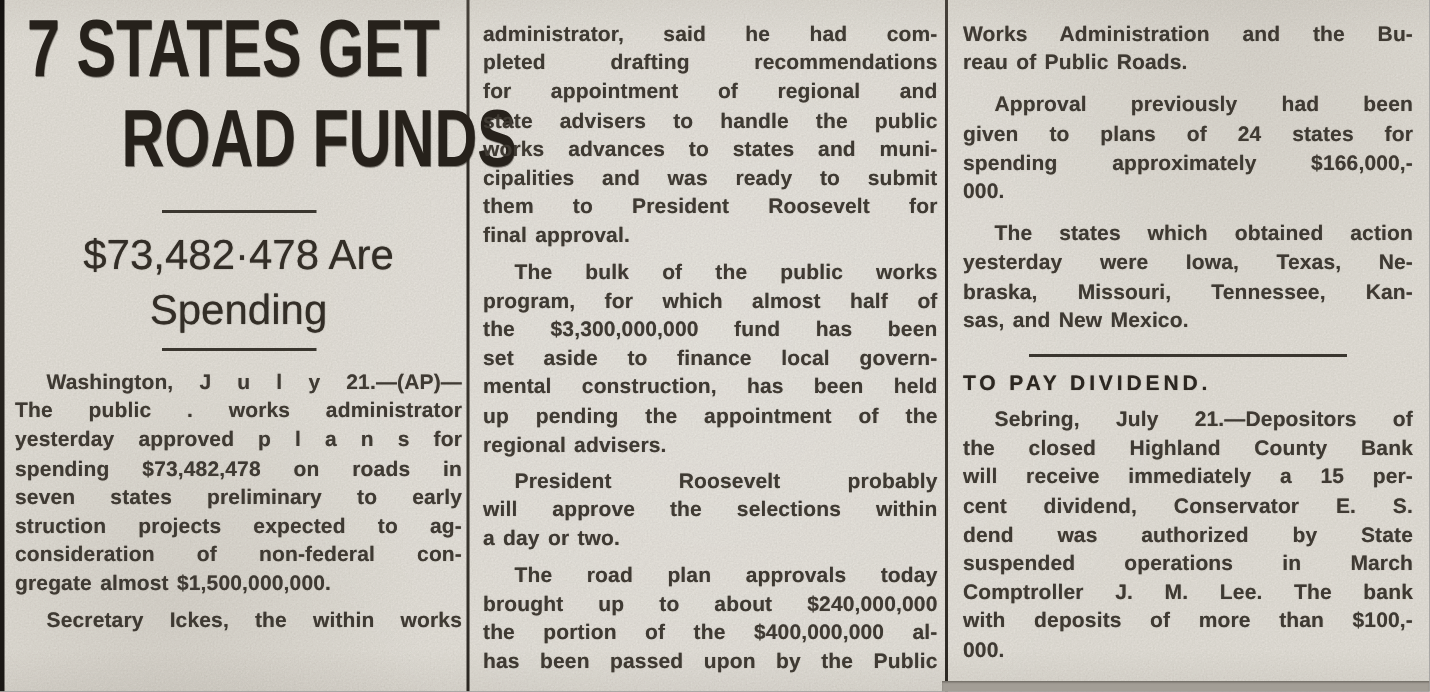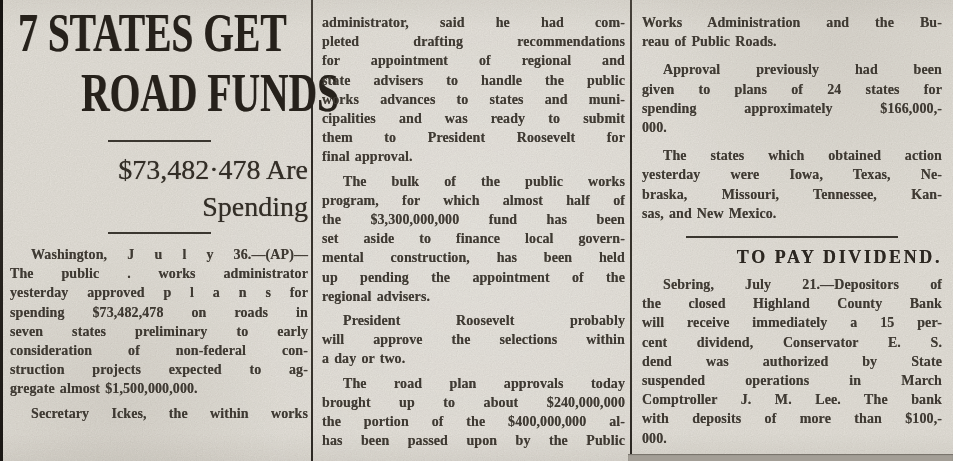--- a/index.html
+++ b/index.html
@@ -12,21 +12,21 @@
   .page{
     position:relative;
     width:953px;height:461px;
     background-color:var(--bg);
     background-image:
       radial-gradient(circle at 12% 88%, rgba(120,112,98,0.10), rgba(120,112,98,0) 18%),
       radial-gradient(circle at 88% 8%, rgba(120,112,98,0.08), rgba(120,112,98,0) 20%),
       radial-gradient(circle at 50% 50%, rgba(255,255,255,0.25), rgba(255,255,255,0) 60%),
       linear-gradient(180deg, rgba(105,98,86,0.06), rgba(105,98,86,0) 6%, rgba(105,98,86,0) 94%, rgba(105,98,86,0.08));
     overflow:hidden;
-    font-family:Liberation Serif, serif;
+    font-family:Liberation Sans, sans-serif;
     color:var(--ink);
   }
   .grain{position:absolute;inset:0;width:100%;height:100%;opacity:.28;mix-blend-mode:multiply;pointer-events:none;}
 
   
   .edge-rule{position:absolute;left:0;top:0;width:3px;height:461px;background:linear-gradient(180deg,#141210,#2c2823 40%,#1a1714);}
   .col-rule{position:absolute;top:0;width:2px;height:461px;background:linear-gradient(180deg,#46413a,#2b2722 30%,#3d3931 70%,#2b2722);}
   .col-rule.rule-a{left:311px;}
   .col-rule.rule-b{left:630px;}
   .bottom-strip{position:absolute;left:628px;right:0;bottom:0;height:7px;background:#a39e96;box-shadow:inset 0 1px 1px rgba(60,55,48,.45);}
@@ -41,38 +41,38 @@
   .h-line{font-weight:700;color:var(--head-ink);font-size:52px;line-height:60px;letter-spacing:0;white-space:nowrap;
           text-shadow:0.5px 0.5px 0.6px rgba(30,26,20,.55);}
   .h-line1{margin-top:2px;margin-left:8px;transform:scale(.76,1.04);transform-origin:left top;}
   .h-line2{text-align:right;margin-right:2px;transform:scale(.76,1.04);transform-origin:right top;}
 
   .short-rule{width:103px;height:2px;background:var(--rule);margin:18px auto 0 auto;}
   .short-rule.rule-below-deck{margin-top:7px;}
 
   
   .deck{margin-top:9px;}
-  .deck-line{font-size:28px;line-height:37px;color:#332e27;text-shadow:0 0 0.7px rgba(45,40,33,.8);text-align:right;}
+  .deck-line{font-size:28px;line-height:37px;color:#332e27;text-shadow:0 0 0.7px rgba(45,40,33,.8);text-align:center;}
   .deck-line.deck-justify{text-align:justify;text-align-last:justify;padding:0 4px;}
 
   
   .body{margin-top:11px;}
   .para{margin:0 0 5px 0;}
   .col3 .para{margin-bottom:9px;}
   .line{
     font-size:14px;font-weight:700;line-height:19.2px;letter-spacing:.1px;word-spacing:1.5px;
     text-align:justify;text-align-last:justify;
     text-shadow:0 0 0.5px rgba(58,52,44,.55);
   }
   .line.indent{text-indent:21px;}
   .line.last{text-align-last:left;}
 
   
   .long-rule{width:212px;height:2px;background:var(--rule);margin:13px auto 0 auto;}
-  .subhead{margin-top:9px;font-size:18px;font-weight:700;letter-spacing:2.6px;text-align:right;color:#2c2721;
+  .subhead{margin-top:9px;font-size:14px;font-weight:700;letter-spacing:2.6px;text-align:left;color:#2c2721;
            text-shadow:0 0 0.6px rgba(45,40,33,.7);}
   .col3 .body.bottom{margin-top:7px;}
 </style>
 </head>
 <body>
 
 <div class="page">
 
   <svg class="grain" xmlns="http://www.w3.org/2000/svg">
     <filter id="grainf">
@@ -93,27 +93,27 @@
       <div class="h-line h-line2">ROAD FUNDS</div>
     </div>
     <div class="short-rule"></div>
     <div class="deck">
       <div class="deck-line">$73,482·478 Are</div>
       <div class="deck-line">Spending</div>
     </div>
     <div class="short-rule rule-below-deck"></div>
     <div class="body" id="col1-body">
         <div class="para">
-          <div class="line indent">Washington, J u l y 36.—(AP)—</div>
+          <div class="line indent">Washington, J u l y 21.—(AP)—</div>
           <div class="line">The public . works administrator</div>
           <div class="line">yesterday approved p l a n s for</div>
           <div class="line">spending $73,482,478 on roads in</div>
           <div class="line">seven states preliminary to early</div>
+          <div class="line">struction projects expected to ag-</div>
           <div class="line">consideration of non-federal con-</div>
-          <div class="line">struction projects expected to ag-</div>
           <div class="line last">gregate almost $1,500,000,000.</div>
         </div>
         <div class="para">
           <div class="line indent">Secretary Ickes, the within works</div>
         </div>
       </div>
   </div>
 
   <div class="col col2">
     <div class="body" id="col2-body">

